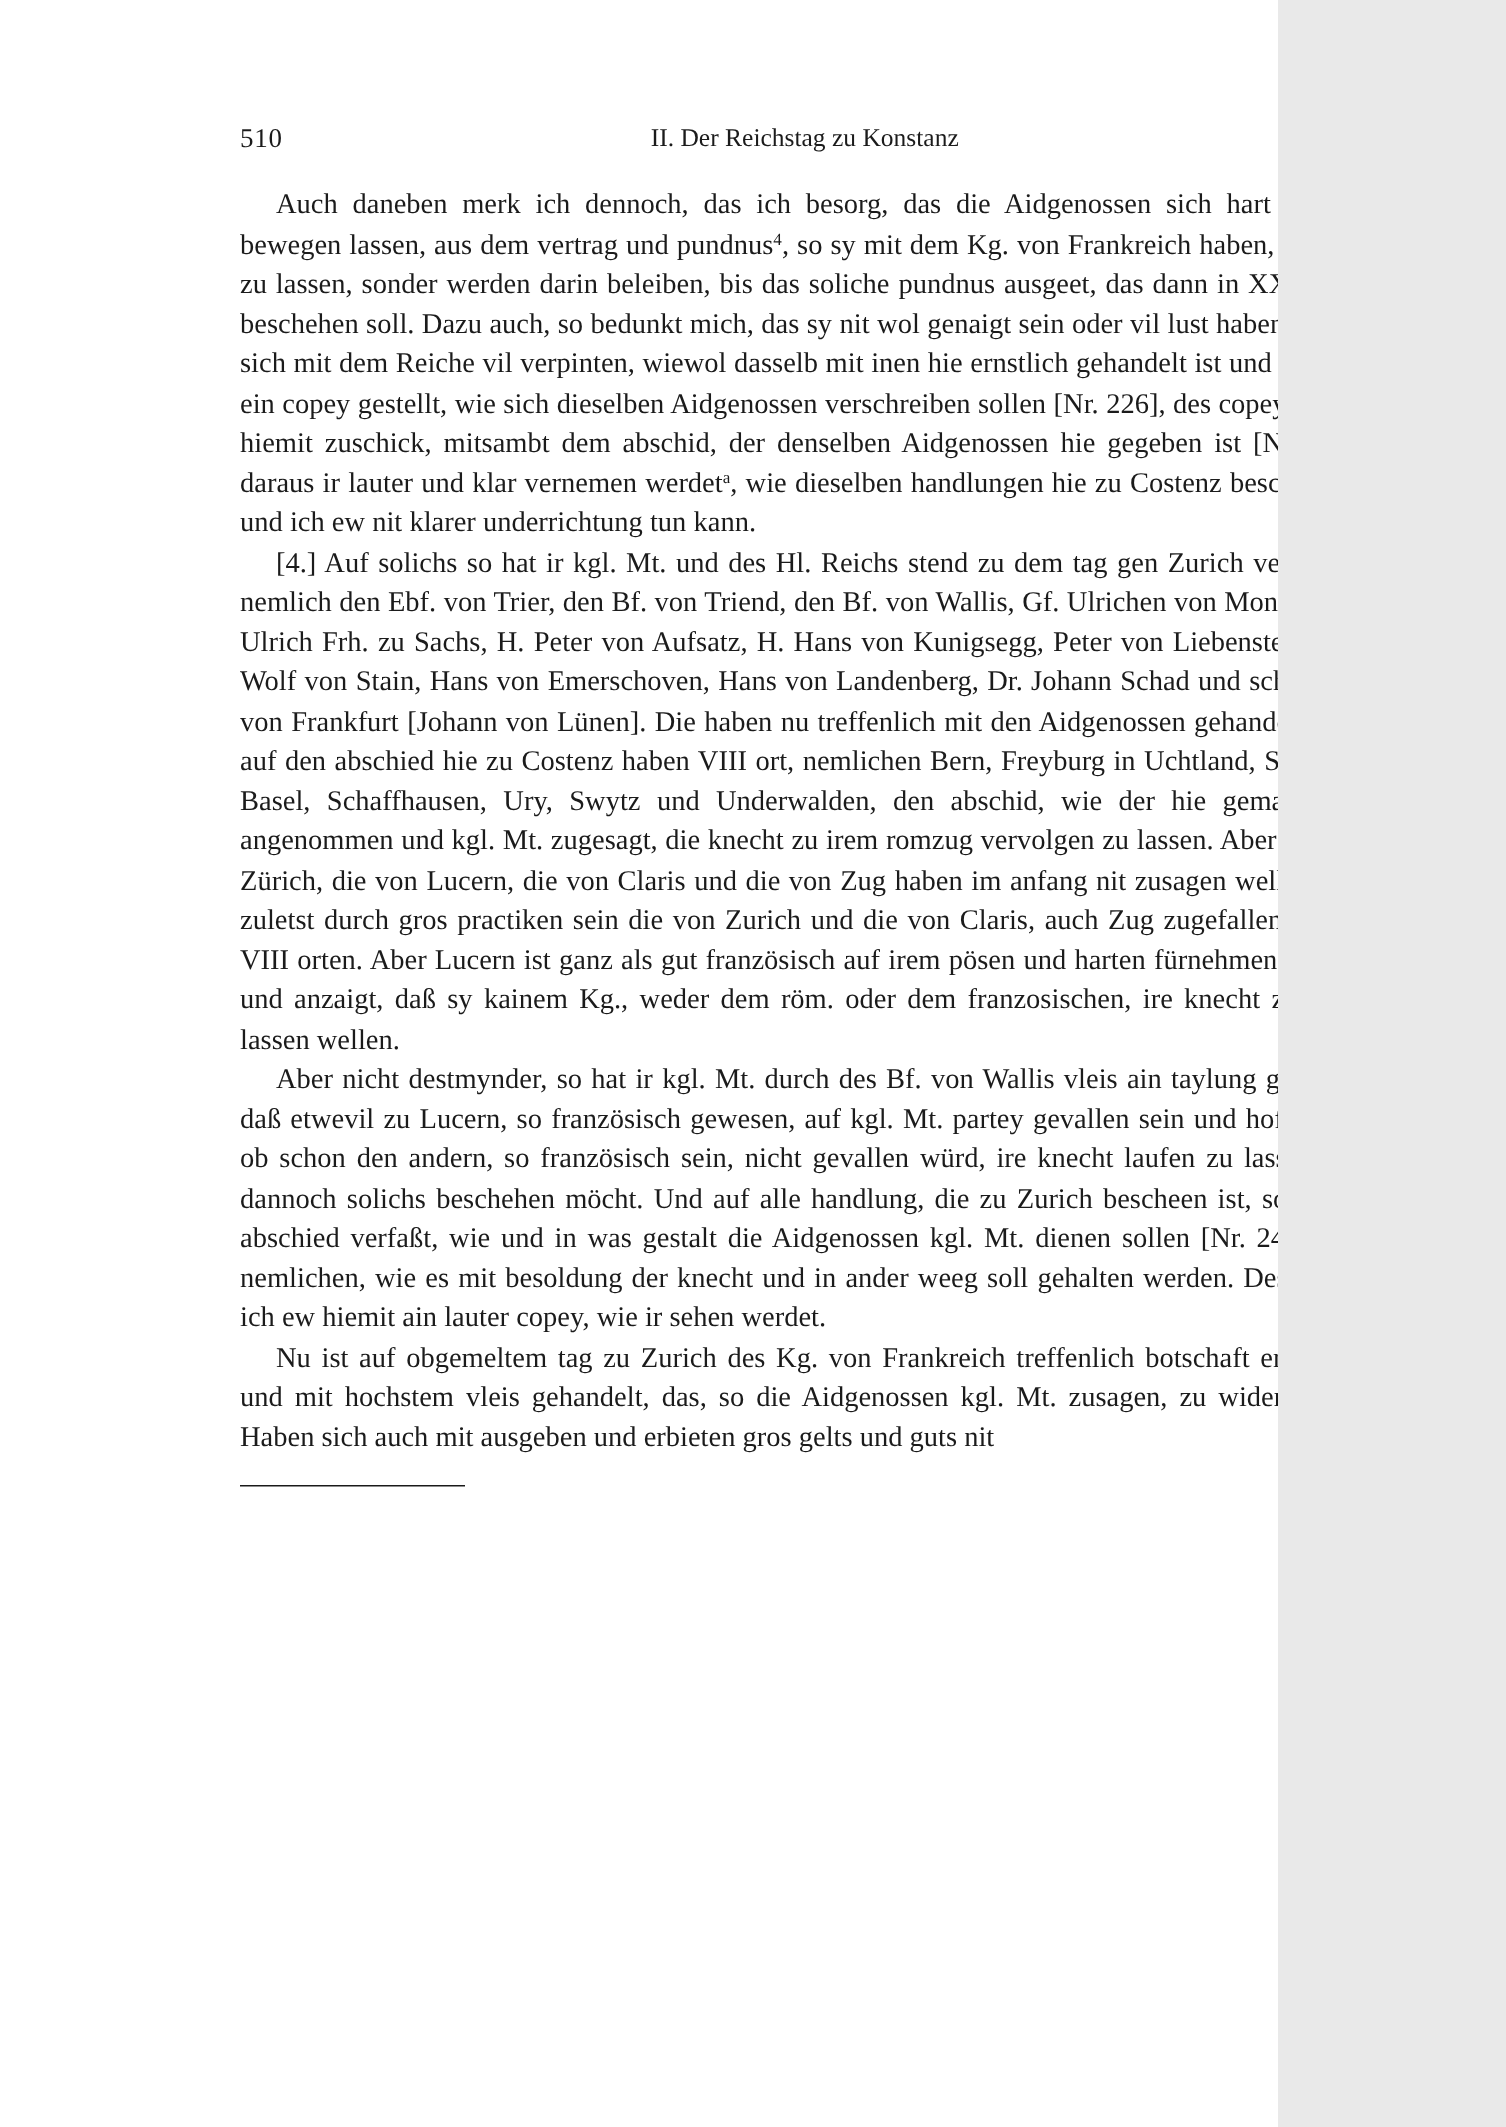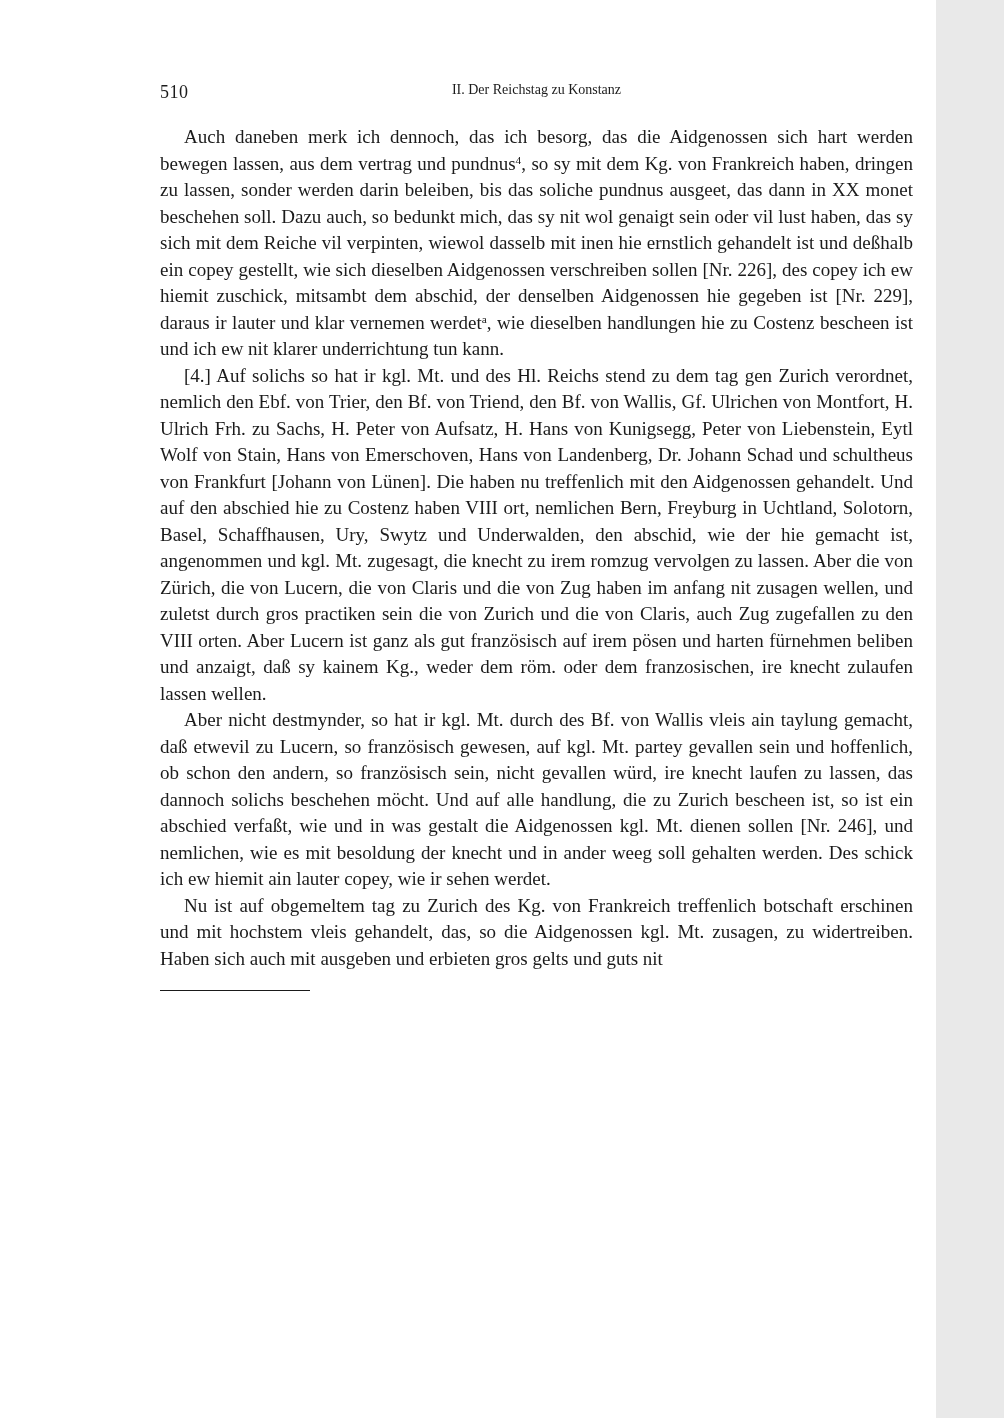--- a/index.html
+++ b/index.html
@@ -1,21 +1,21 @@
 <!DOCTYPE html>
 <html><head>
 <meta charset="utf-8">
 <style>
   html, body {
     margin: 0;
     padding: 0;
     background: #e9e9e9;
   }
   .sheet {
-    width: 936px;
+    width: 852px;
     height: 1418px;
     background: #ffffff;
     position: relative;
     overflow: hidden;
     color: #1b1b1b;
     font-family: "Liberation Serif", "DejaVu Serif", serif;
   }
   .content {
     position: absolute;
     left: 160px;
@@ -30,21 +30,21 @@
   .page-num {
     position: absolute;
     left: 0;
     top: 0;
     font-size: 18px;
     letter-spacing: 0.5px;
   }
   .running-head {
     display: block;
     text-align: center;
-    font-size: 14px;
+    font-size: 17px;
   }
   .body-text {
     font-size: 19px;
     line-height: 26.5px;
     text-align: justify;
   }
   .para {
     margin: 0;
     text-indent: 24px;
   }

